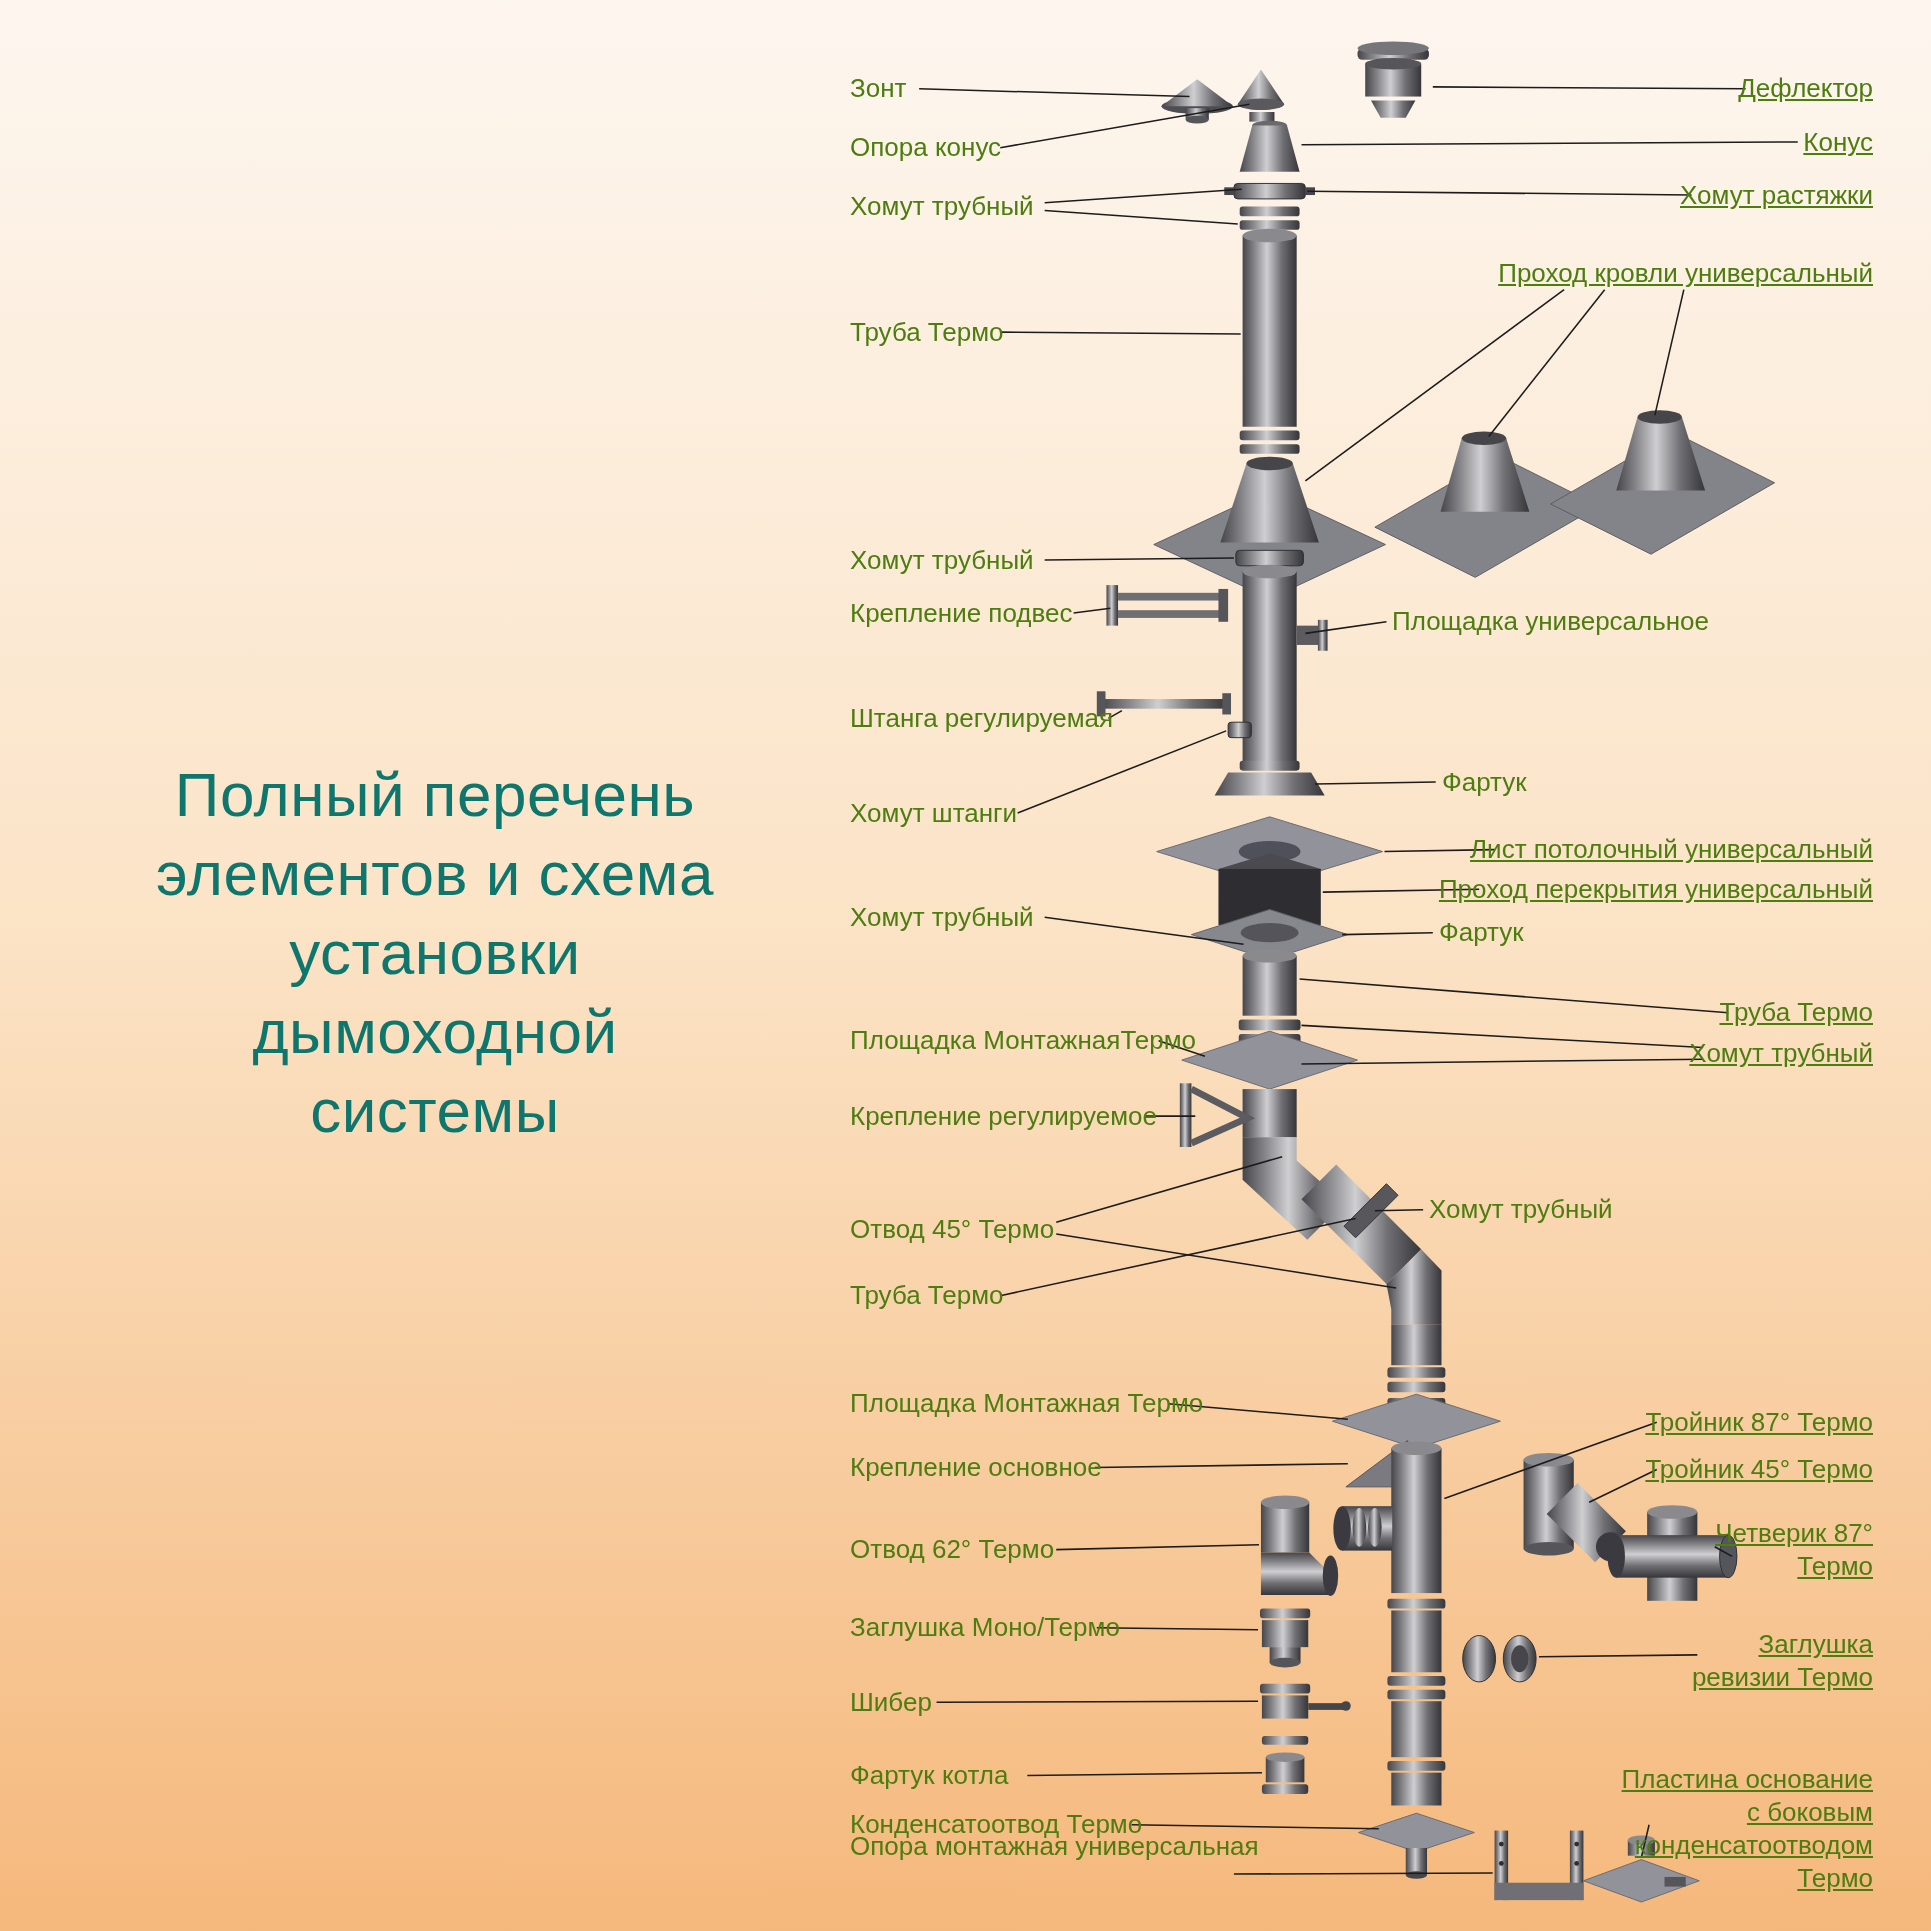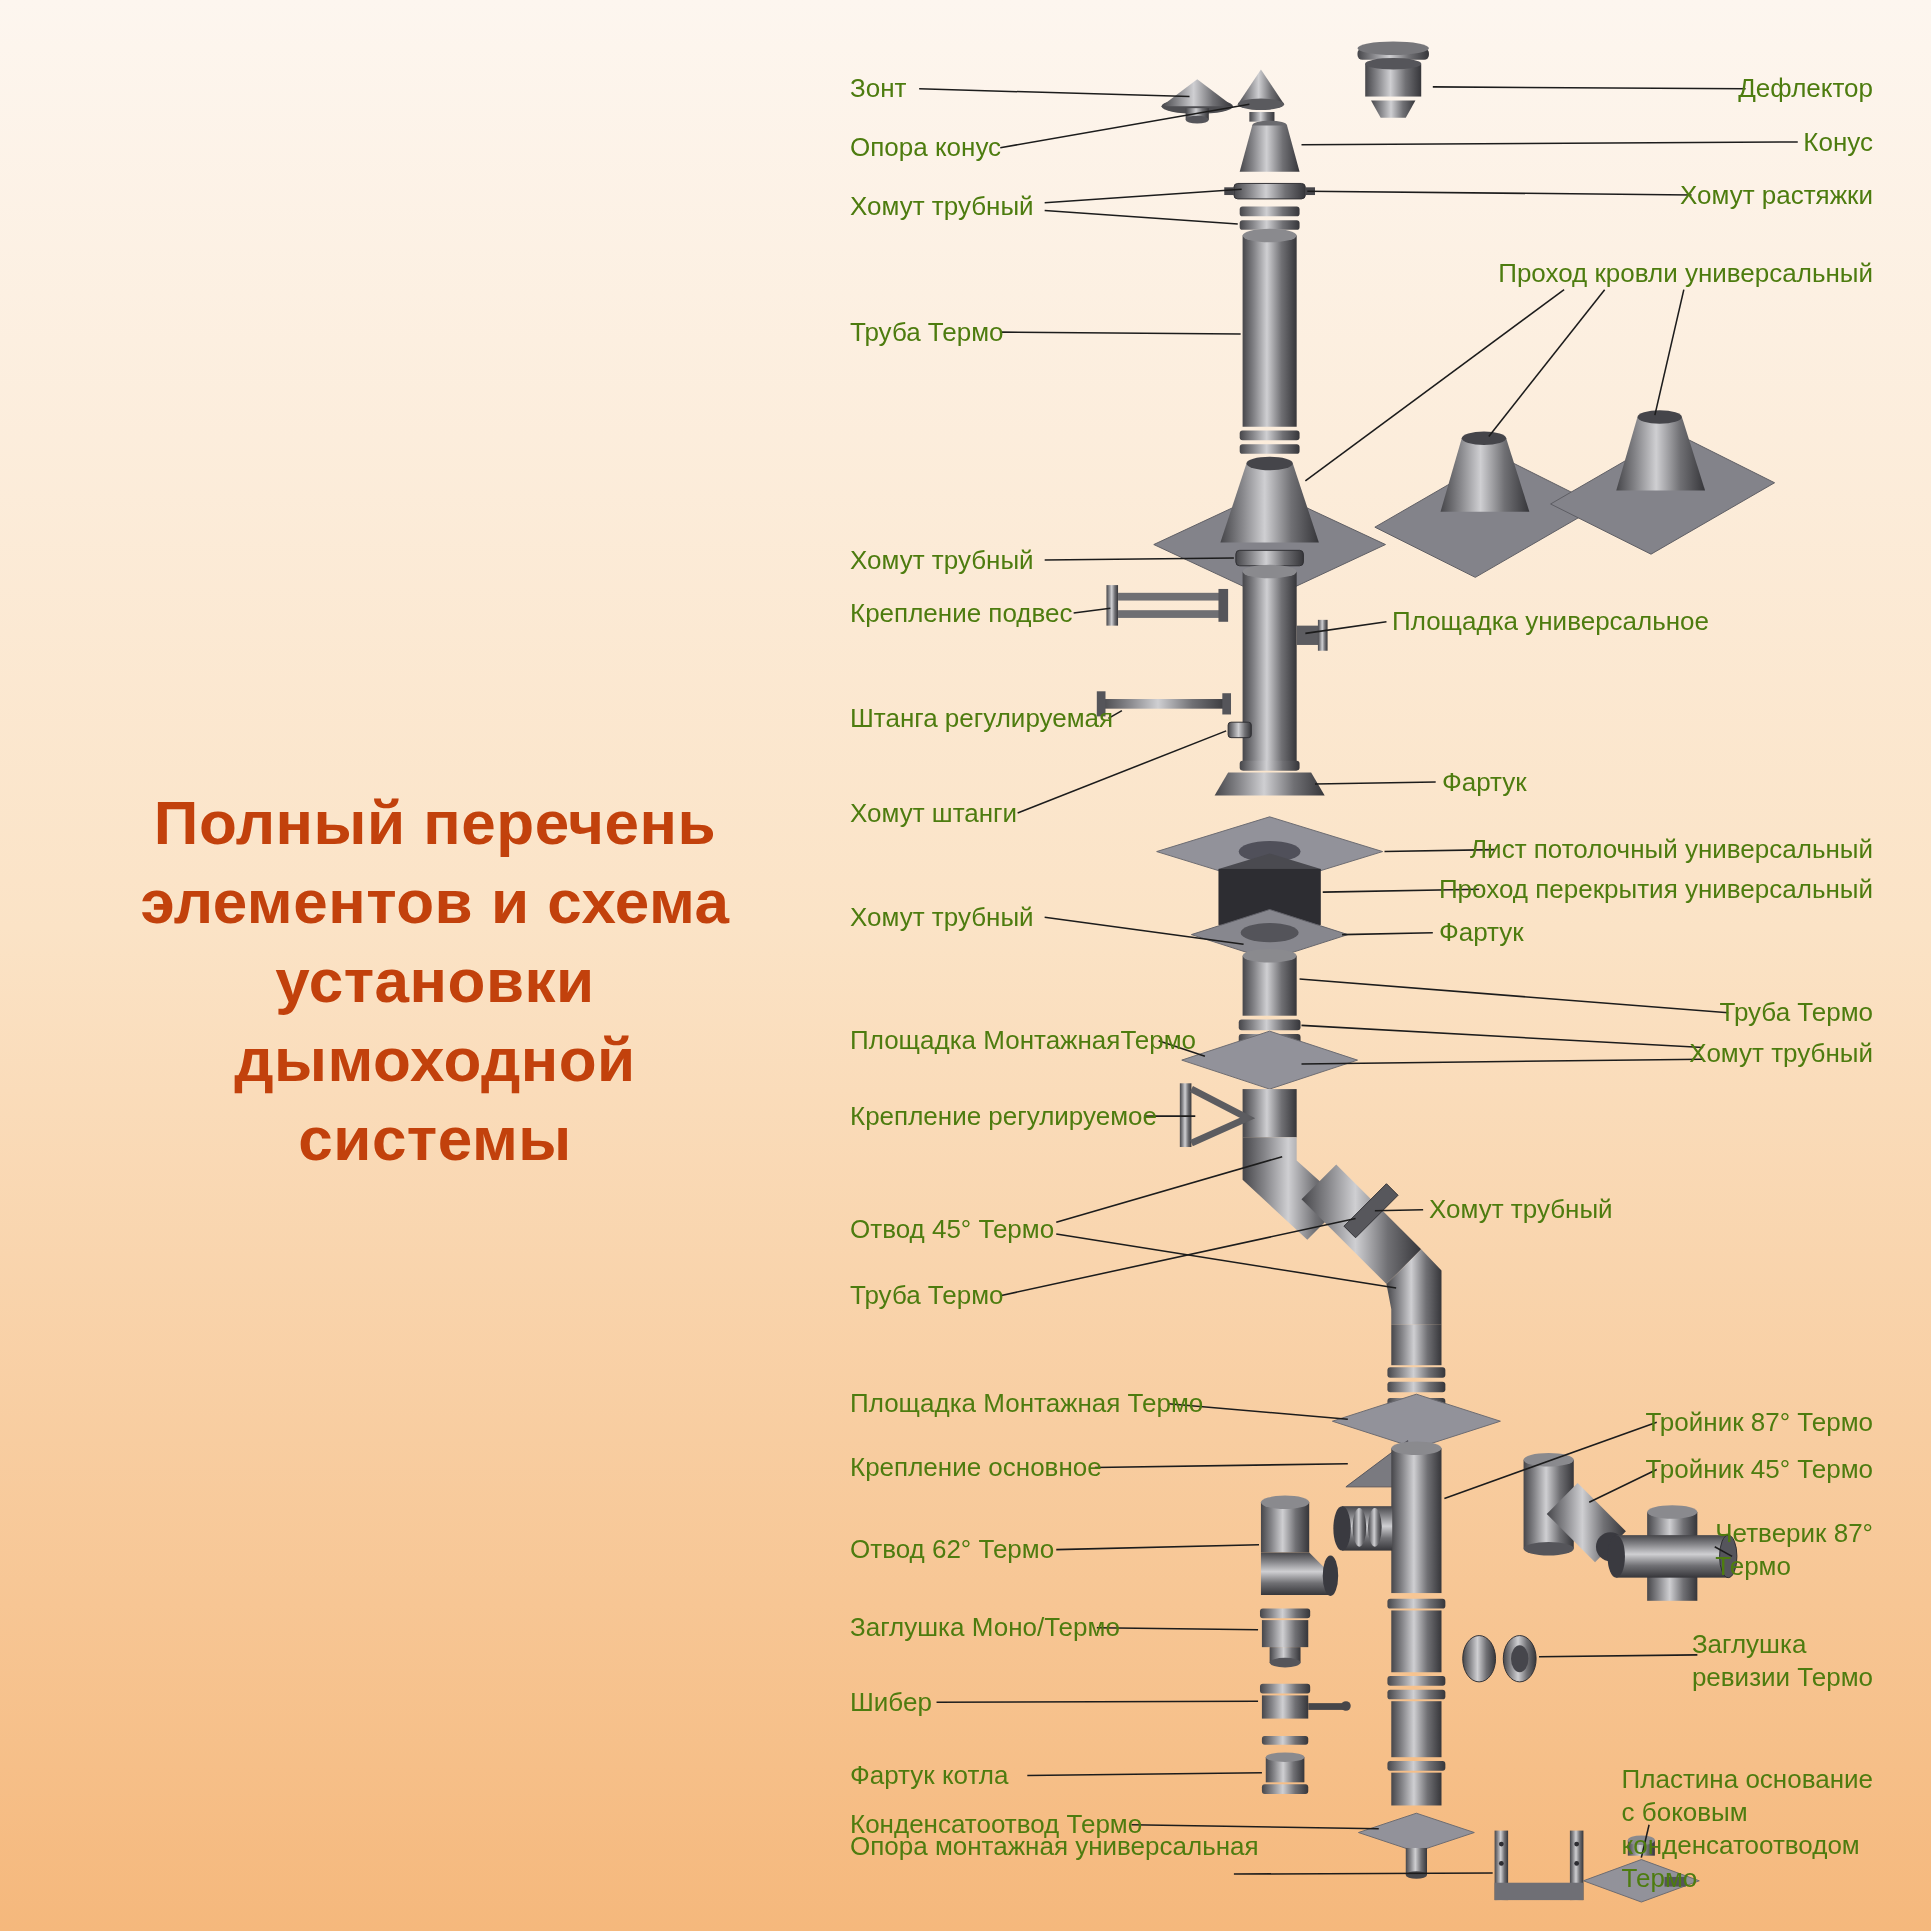--- a/index.html
+++ b/index.html
@@ -7,24 +7,24 @@
     width:1931px;height:1931px;position:relative;overflow:hidden;
     background:linear-gradient(180deg,#fdf6ef 0%,#fbe3c6 48%,#f5b87c 100%);
     font-family:"Liberation Sans",sans-serif;
   }
   .canvas{position:absolute;left:0;top:0;}
   .lbl{
     position:absolute;font-size:26px;line-height:33px;color:#4d7c0f;
     white-space:pre-line;
   }
   .left-lbl{left:850px;white-space:nowrap;}
-  .right-lbl{right:58px;}
+  .right-lbl{right:58px;text-align:right;text-decoration:underline;}
   .title{
-    position:absolute;left:39px;top:783px;width:792px;text-align:center;
-    font-size:62px;font-weight:bold;line-height:79px;color:#c2410c;
+    position:absolute;left:39px;top:755px;width:792px;text-align:center;
+    font-size:62px;font-weight:normal;line-height:79px;color:#0f766e;
     white-space:pre-line;letter-spacing:0.5px;
   }
 </style>
 </head>
 <body>
 
 <svg class="canvas" width="1931" height="1931" viewBox="0 0 2000 2000">
   <defs>
     <linearGradient id="met" x1="0" y1="0" x2="1" y2="0">
       <stop offset="0" stop-color="#46464a"></stop>

